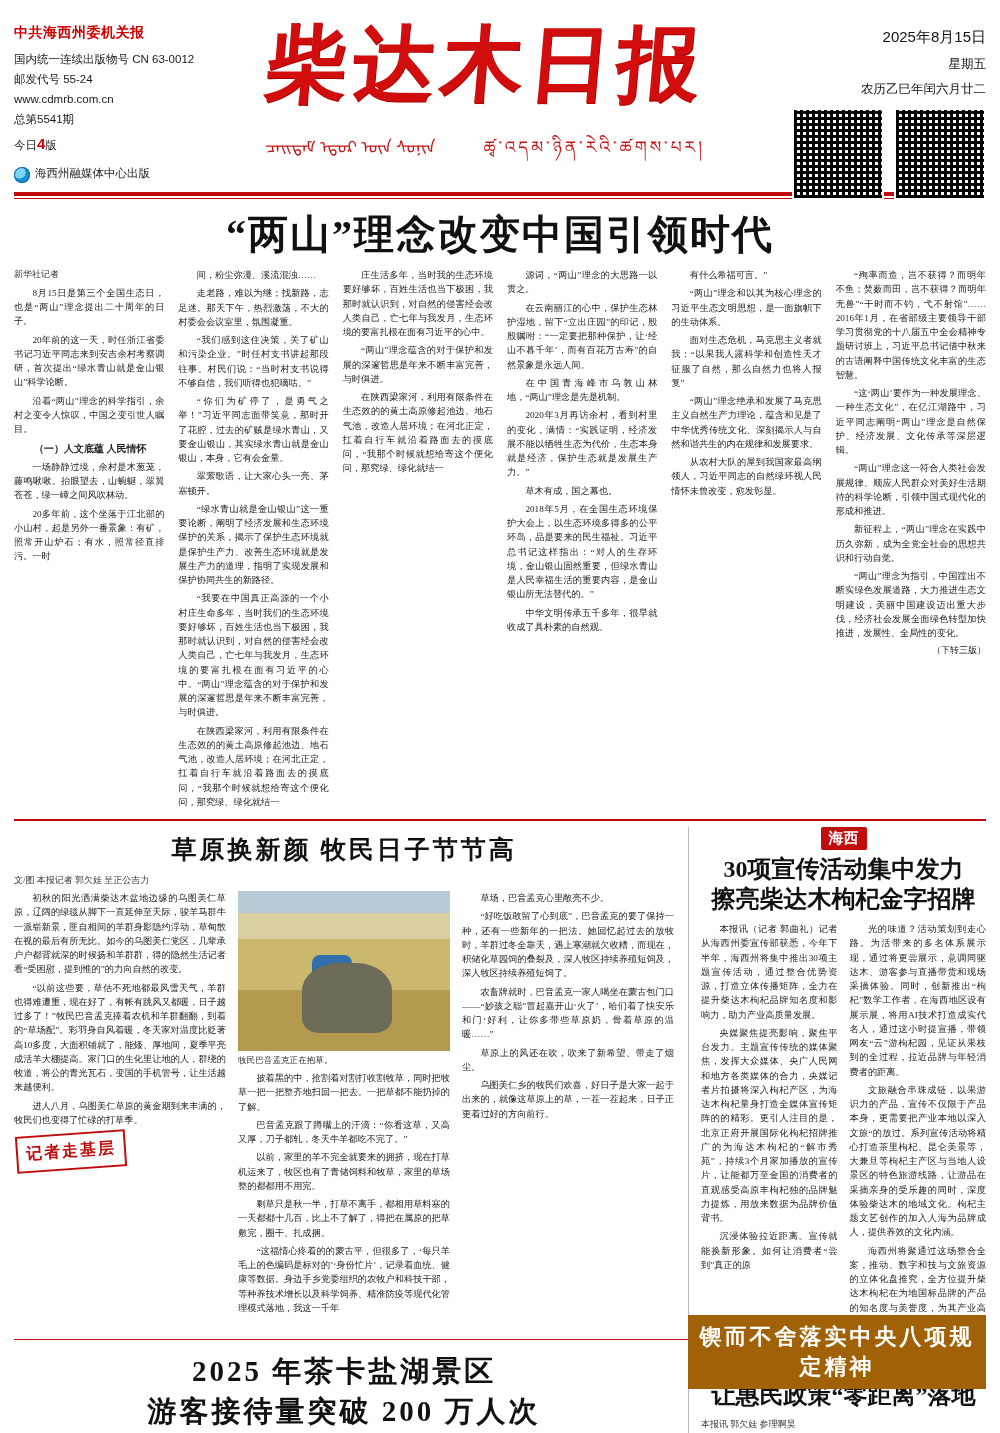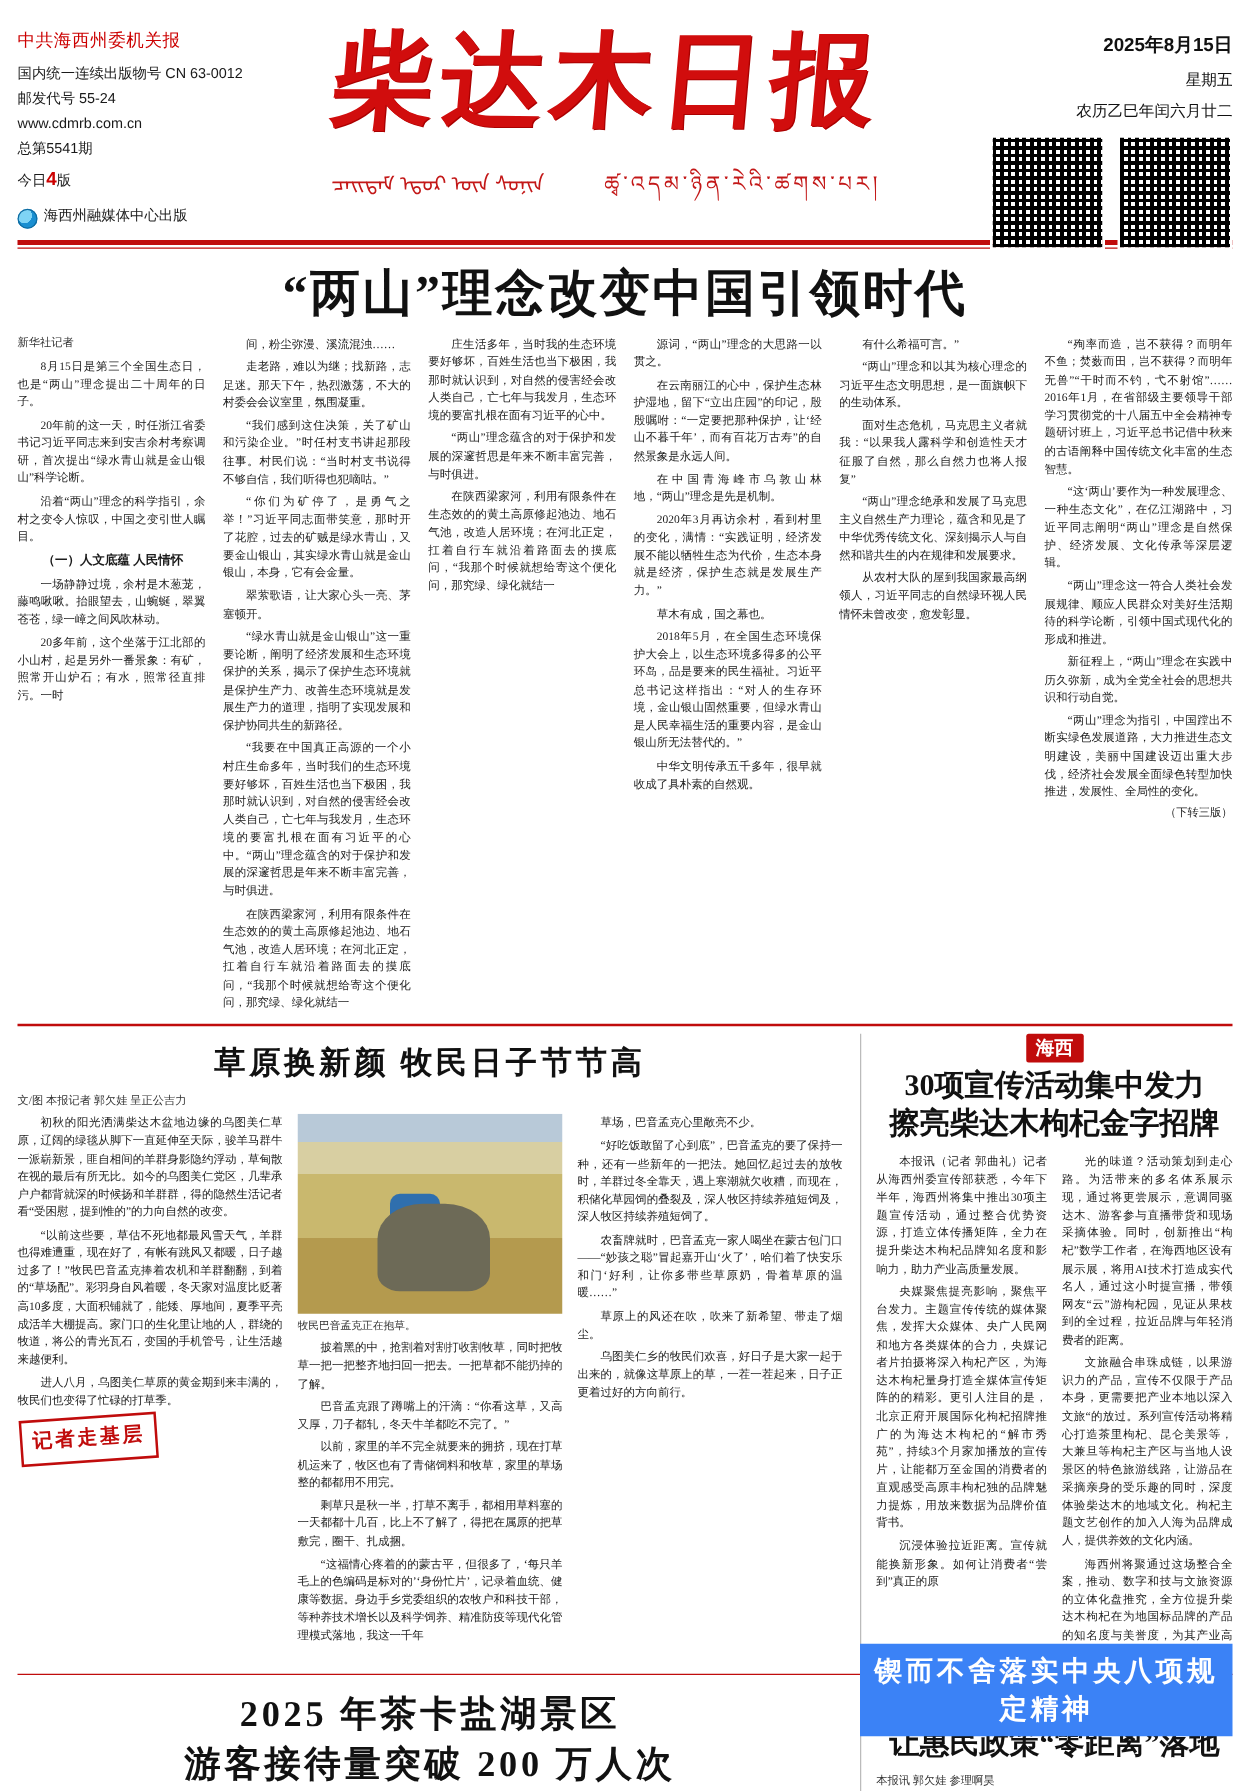--- a/index.html
+++ b/index.html
@@ -9,40 +9,40 @@
     font-family:"Liberation Serif", serif;
     color:#111;
     position:relative;
     overflow:hidden;
   }
   .page{width:1000px;height:1433px;position:relative;padding:0;box-sizing:border-box;}
 
   
   .masthead{display:flex;align-items:flex-start;padding:10px 14px 2px 14px;height:190px;box-sizing:border-box;}
   .mh-left{width:190px;font-family:"Liberation Sans",sans-serif;font-size:11.5px;line-height:1.75;color:#1a1a1a;padding-top:10px;}
-  .mh-left .redline{color:#cc0000;font-weight:normal;font-size:14px;letter-spacing:.5px;margin-bottom:4px;}
+  .mh-left .redline{color:#cc0000;font-weight:bold;font-size:14px;letter-spacing:.5px;margin-bottom:4px;}
   .mh-left .today{margin-top:2px;}
   .mh-left .today b{color:#cc0000;font-size:15px;}
   .mh-pub{display:flex;align-items:flex-end;gap:5px;margin-top:6px;}
   .mh-pub .globe{width:16px;height:16px;border-radius:50%;
     background:radial-gradient(circle at 35% 35%,#7fd4f5 0 40%,#1a8fd1 41% 100%);
     box-shadow:inset 0 0 0 1px #0f6ba0;display:inline-block;flex:0 0 auto;}
   .mh-center{flex:1;text-align:center;position:relative;}
   .mh-title{
     font-family:"Liberation Serif",serif;
     font-size:82px;line-height:1;font-weight:bold;color:#d10d0d;
     letter-spacing:6px;
     text-shadow:1px 1px 0 #a00;
     transform:skewX(-5deg);
     margin-top:14px;
   }
   .mh-sub{display:flex;justify-content:center;gap:48px;margin-top:22px;color:#c00c0c;font-size:17px;letter-spacing:3px;}
   .mh-sub span{opacity:.95;}
   .mh-right{width:220px;text-align:right;font-family:"Liberation Sans",sans-serif;font-size:12.5px;line-height:2;color:#111;padding-top:12px;}
-  .mh-right .big{font-size:15px;font-weight:bold;}
+  .mh-right .big{font-size:15px;font-weight:normal;}
   .qr{width:88px;height:88px;margin-top:6px;display:inline-block;margin-left:6px;
     background:
       repeating-linear-gradient(90deg,#000 0 3px,#fff 3px 6px),
       repeating-linear-gradient(0deg,#000 0 3px,#fff 3px 6px);
     background-blend-mode:multiply;border:2px solid #fff;}
   .qrwrap{display:flex;justify-content:flex-end;gap:4px;}
 
   .rule-thick{height:4px;background:#c00c0c;margin:2px 14px 0 14px;}
   .rule-thin{height:1px;background:#c00c0c;margin:2px 14px 6px 14px;}
 
@@ -92,21 +92,21 @@
   
   .stamp{
     display:inline-block;border:2px solid #c00c0c;color:#c00c0c;padding:4px 8px;
     font-weight:bold;font-size:16px;letter-spacing:2px;transform:rotate(-4deg);
     background:#fff;
   }
   .stamp-wrap{margin:6px 0 8px 2px;}
 
   
   .banner{
-    margin:8px 14px 0 14px;background:#3b82f6;color:#fff;text-align:center;
+    margin:8px 14px 0 14px;background:#a16207;color:#fff;text-align:center;
     font-size:22px;font-weight:bold;letter-spacing:3px;padding:7px 0;
   }
   .footbar{
     margin:4px 14px 0 14px;display:flex;border:1px solid #aaa;font-size:10px;
   }
   .footbar div{flex:1;text-align:center;padding:4px 0;border-right:1px solid #ccc;}
   .footbar div:last-child{border-right:0;}
 </style>
 </head>
 <body>

